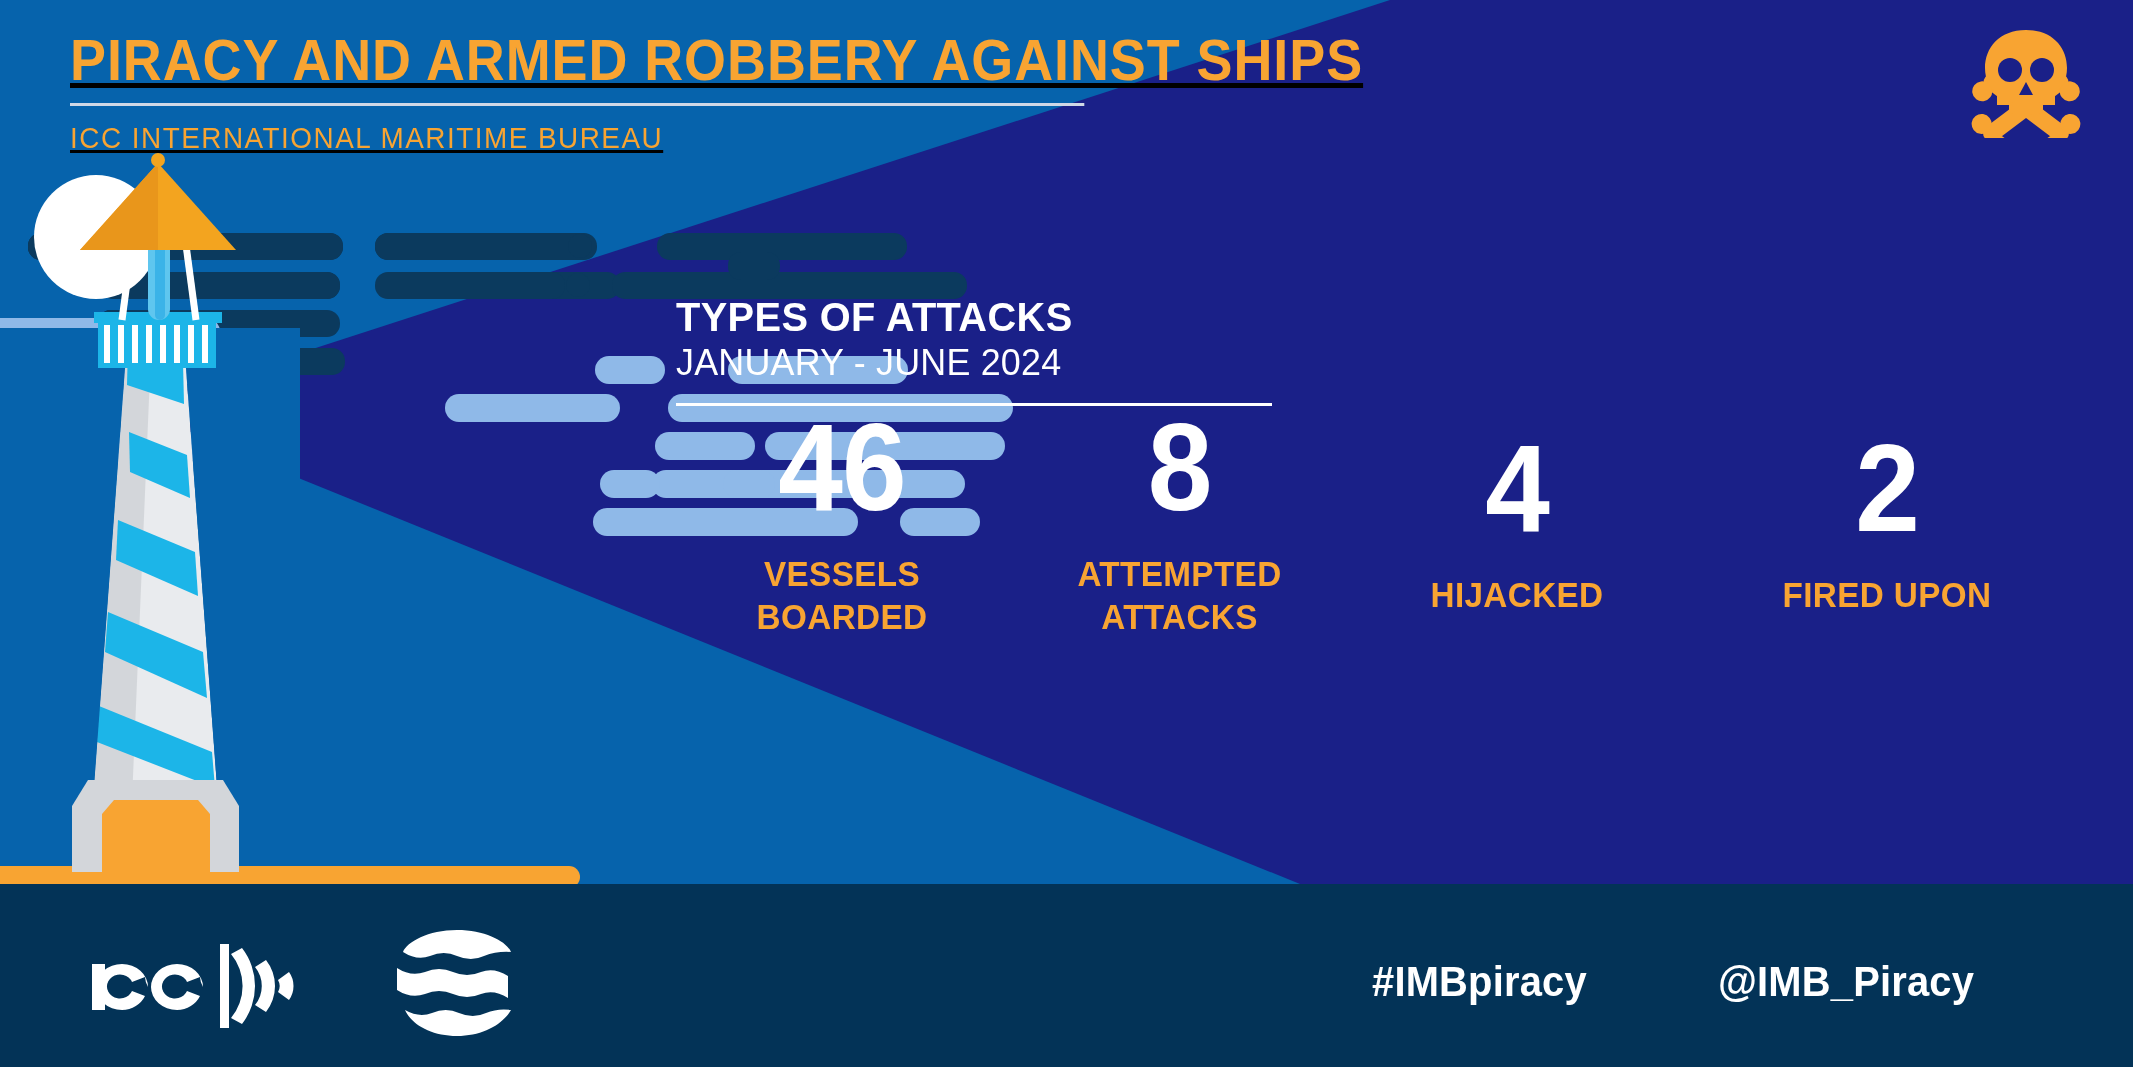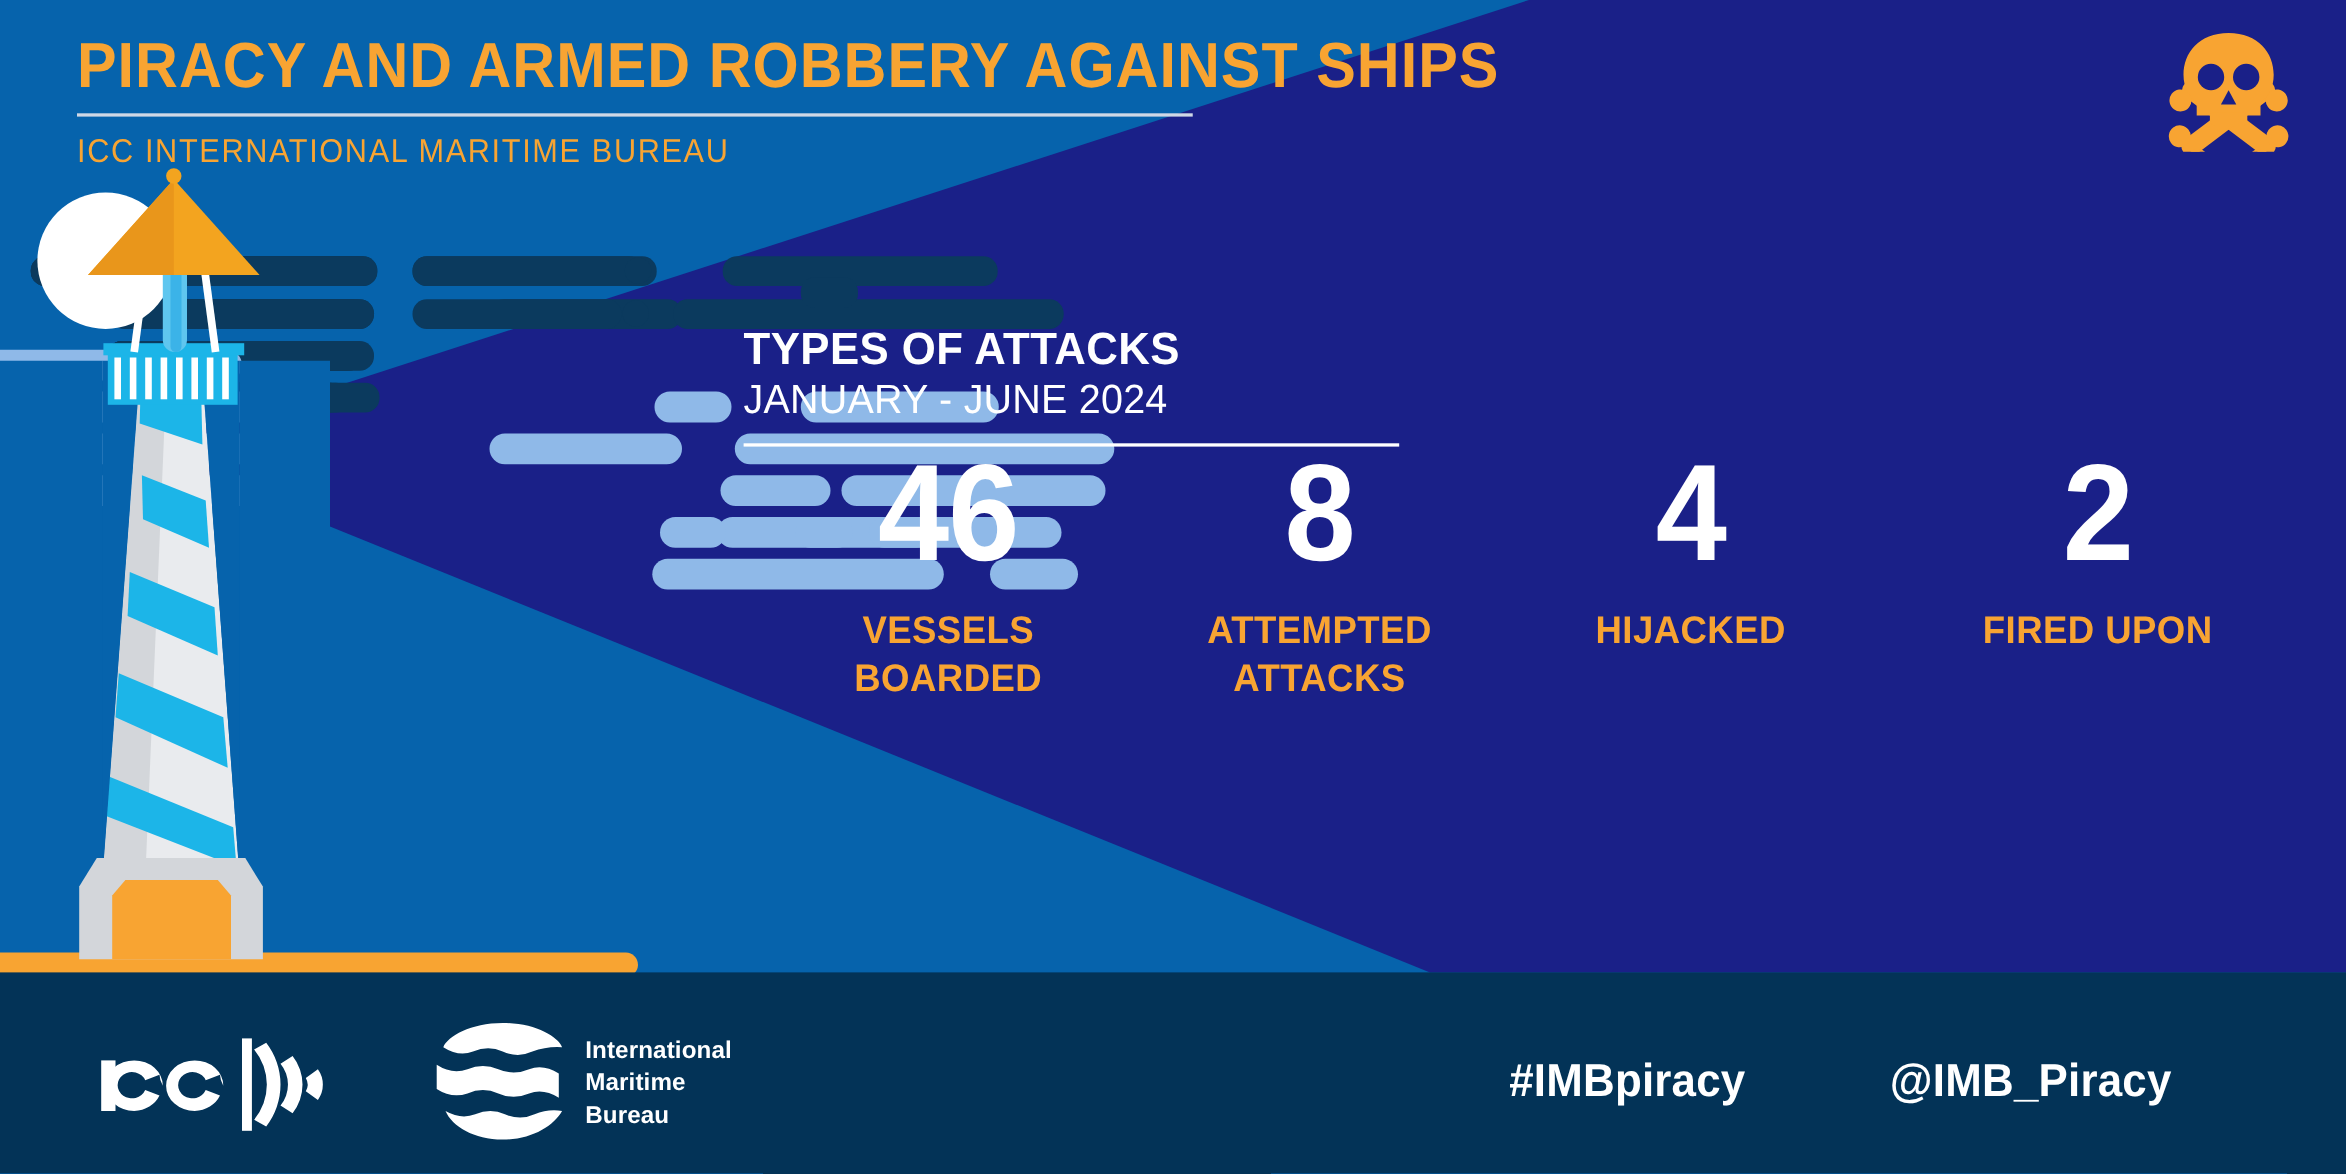--- a/index.html
+++ b/index.html
@@ -10,21 +10,21 @@
     position:relative;
     width:2133px; height:1067px;
     overflow:hidden;
     background:#0663ac;
   }
 
   
   .bg-svg{ position:absolute; inset:0; width:2133px; height:1067px; }
 
   
-  .header{ position:absolute; left:70px; top:30px; width:1400px; }
+  .header{ position:absolute; left:70px; top:30px; width:1400px;text-decoration:underline; }
   .title{
     color:#f8a432;
     font-size:58px;
     font-weight:bold;
     letter-spacing:1.0px;
     line-height:1.04;
     transform:scaleX(0.93);
     transform-origin:left center;
     white-space:nowrap;
   }
@@ -56,22 +56,22 @@
     transform:scaleX(0.97); transform-origin:left center;
   }
   .panel-h2{
     color:#ffffff; font-size:37px; font-weight:normal;
     letter-spacing:0.2px; line-height:1.12; margin-top:2px;
     transform:scaleX(0.97); transform-origin:left center;
   }
   .panel-rule{ width:596px; height:3px; background:#ffffff; margin-top:20px; }
 
   .stats{
-    position:absolute; left:692px; top:404px;
-    width:1420px; display:flex; align-items:flex-start;
+    position:absolute; left:672px; top:404px;
+    width:1420px; display:flex; align-items:center;
   }
   .stat{ text-align:center; }
   .stat:nth-child(1){ width:340px; }
   .stat:nth-child(2){ width:335px; }
   .stat:nth-child(3){ width:340px; }
   .stat:nth-child(4){ width:400px; }
 
   .stat-num{
     color:#ffffff;
     font-size:125px; font-weight:bold;
@@ -415,19 +415,16 @@
   </svg>
 
   <svg class="imb-logo" viewBox="0 0 125 110">
     <g fill="#ffffff">
       <path d="M62 2 C33 2 12 14 8 24 q14 9 27 4 q14 -6 27 0 q14 6 27 0 q13 -5 27 -4 C112 14 91 2 62 2 Z"></path>
       <path d="M2 40 q14 9 28 4 q14 -6 28 0 q14 6 28 0 q13 -5 27 4 l0 22 q-14 -9 -27 -4 q-14 6 -28 0 q-14 -6 -28 0 q-14 5 -28 -4 z"></path>
       <path d="M10 82 q14 8 27 3 q14 -6 27 0 q14 6 27 0 q12 -5 25 -3 C108 96 88 108 62 108 C36 108 16 96 10 82 Z"></path>
     </g>
   </svg>
 
-  <div class="imb-text">International
-Maritime
-Bureau</div>
   <div class="hashtag">#IMBpiracy</div>
   <div class="handle">@IMB_Piracy</div>
 
 </div>
 
 </body></html>

